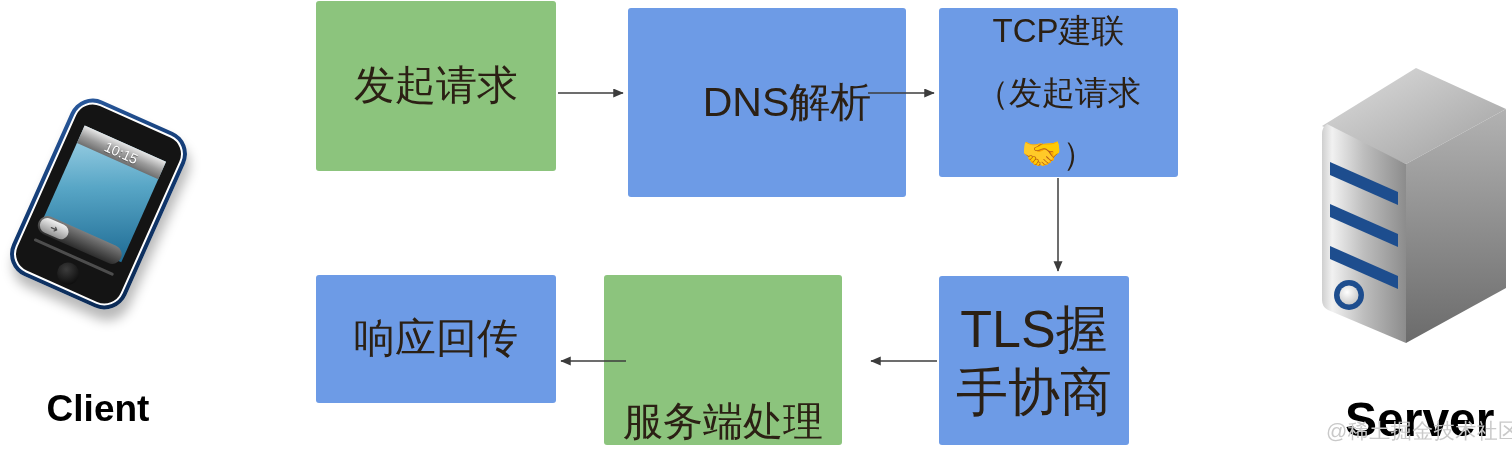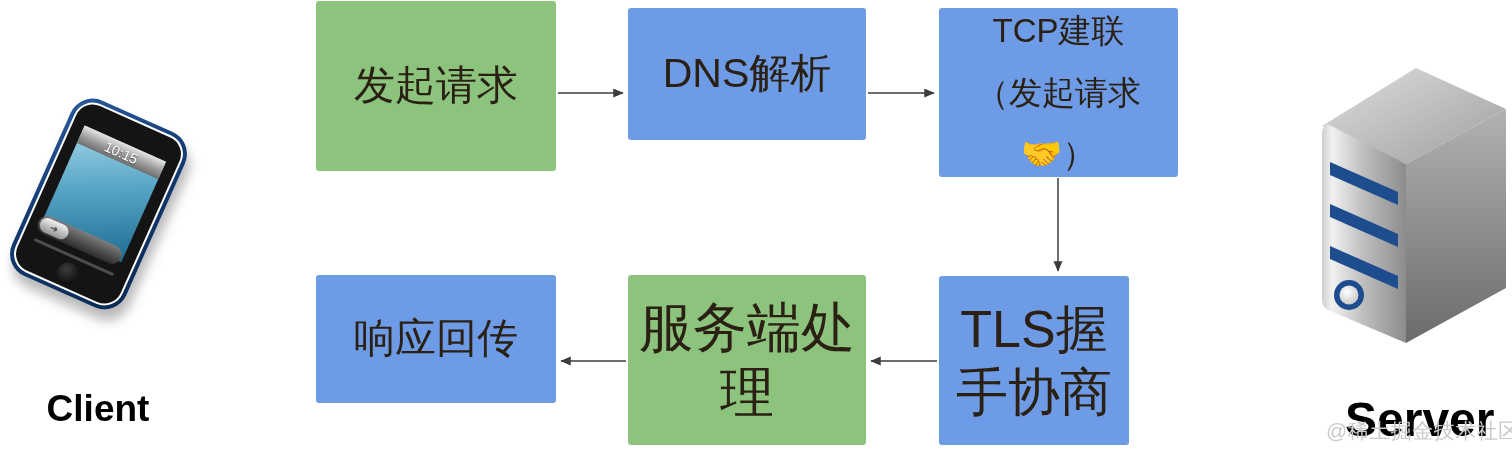--- a/index.html
+++ b/index.html
@@ -9,24 +9,24 @@
   }
   
   .box{
     position:absolute;display:flex;align-items:center;justify-content:center;
     border-radius:3px;color:var(--box-text);text-align:center;font-size:41px;
     line-height:1.2;
   }
   .box.green{background:var(--green);}
   .box.blue{background:var(--blue);gap:16px;}
   #box-request {left:316px;top:1px;  width:240px;height:170px;}
-  #box-dns     {left:628px;top:8px;  width:238px;height:132px;}
+  #box-dns     {left:628px;top:8px;  width:238px;height:189px;padding-left:40px;}
   #box-tcp     {left:939px;top:8px;  width:239px;height:169px;font-size:33px;flex-direction:column;line-height:1.38;}
   #box-response{left:316px;top:275px;width:240px;height:128px;}
-  #box-process {left:628px;top:275px;width:238px;height:170px;font-size:54px;}
+  #box-process {left:604px;top:275px;width:238px;height:170px;font-size:40px;align-items:flex-end;}
   #box-tls     {left:939px;top:276px;width:190px;height:169px;font-size:52px;}
   
   #edges{position:absolute;left:0;top:0;width:1512px;height:454px;pointer-events:none;}
   #edges line{stroke:var(--arrow);stroke-width:1.5;}
   #edges .ah{fill:var(--arrow);}
   
   #phone{position:absolute;left:36px;top:108px;width:125px;height:192px;transform:rotate(24deg);}
   .phone-frame{position:absolute;inset:0;border-radius:24px;
     background:linear-gradient(135deg,#2a5a9e 0%,#123a73 45%,#0b2a54 100%);
     box-shadow:7px 9px 12px rgba(0,0,0,0.28);}

